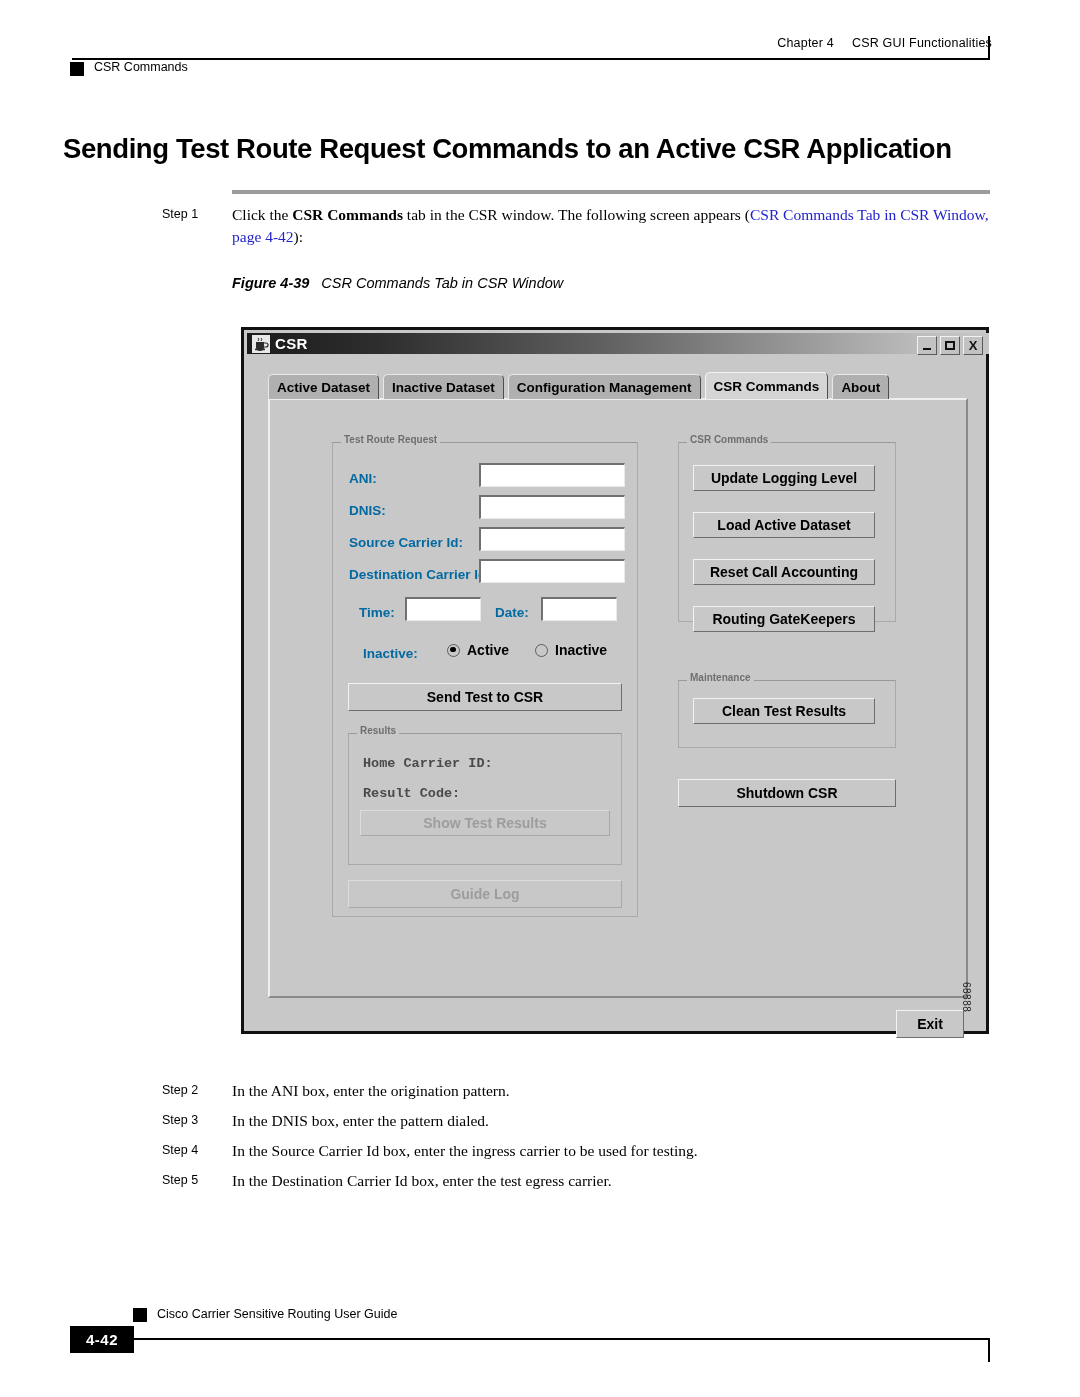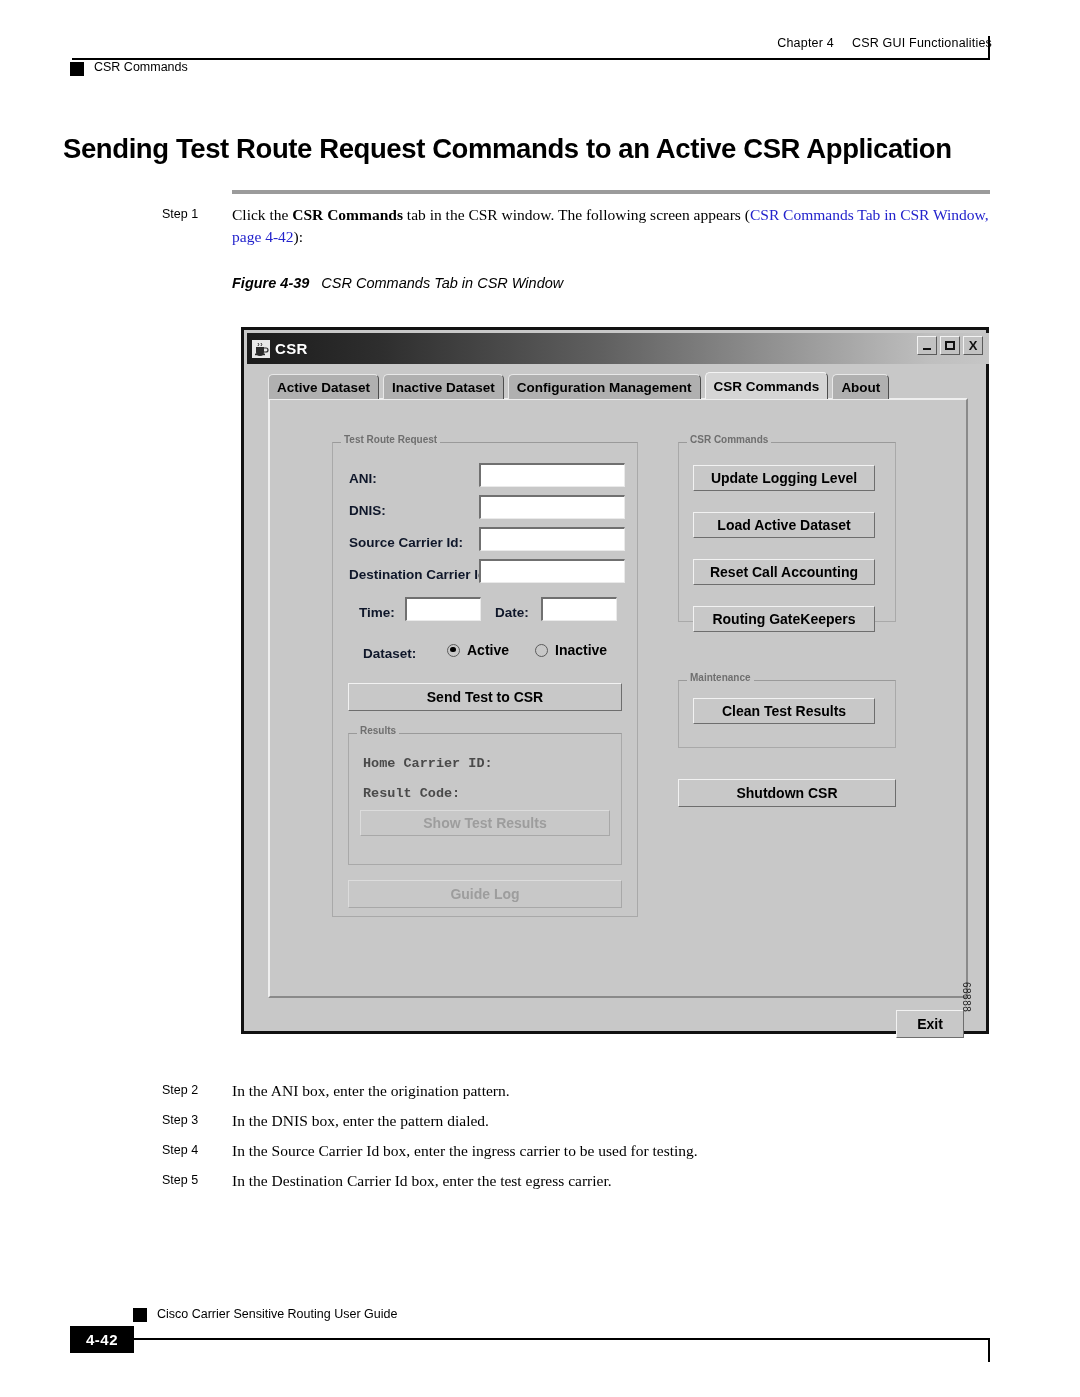--- a/index.html
+++ b/index.html
@@ -111,21 +111,21 @@
     position: absolute;
     left: 241px; top: 327px;
     width: 748px; height: 707px;
     background: #c8c8c8;
     border: 3px solid #111;
     box-sizing: border-box;
   }
   #title-bar {
     position: absolute;
     left: 3px; top: 3px;
-    width: 742px; height: 31px;
+    width: 742px; height: 21px;
     background: linear-gradient(to right, #1b1b1b 0%, #2e2e2e 18%, #606060 48%, #9a9a9a 75%, #bfbfbf 92%, #c6c6c6 100%);
     display: flex;
     align-items: center;
   }
   #app-icon {
     width: 18px; height: 18px;
     margin-left: 5px; margin-right: 5px;
     position: relative;
     flex: none;
   }
@@ -228,21 +228,21 @@
     color: #6f6f6f;
     white-space: nowrap;
   }
 
   
   .form-label {
     position: absolute;
     font-family: "Liberation Sans", sans-serif;
     font-weight: bold;
     font-size: 13.5px;
-    color: #0f172a;
+    color: #0369a1;
     white-space: nowrap;
   }
   .text-field {
     position: absolute;
     background: #ffffff;
     border-top: 2px solid #707070;
     border-left: 2px solid #707070;
     border-right: 1.5px solid #eaeaea;
     border-bottom: 1.5px solid #eaeaea;
     box-sizing: border-box;
@@ -436,21 +436,21 @@
       <span class="text-field" style="left:146px; top:84px; width:146px; height:24px;"></span>
 
       <span class="form-label" style="left:16px; top:124px;">Destination Carrier Id:</span>
       <span class="text-field" style="left:146px; top:116px; width:146px; height:24px;"></span>
 
       <span class="form-label" style="left:26px; top:162px;">Time:</span>
       <span class="text-field" style="left:72px; top:154px; width:76px; height:24px;"></span>
       <span class="form-label" style="left:162px; top:162px;">Date:</span>
       <span class="text-field" style="left:208px; top:154px; width:76px; height:24px;"></span>
 
-      <span class="form-label" style="left:30px; top:203px;">Dataset:</span>
+      <span class="form-label" style="left:30px; top:203px;">Inactive:</span>
       <span class="radio-wrap" style="left:114px; top:199px;">
         <span class="radio-dot on"></span>
         <span class="radio-label">Active</span>
       </span>
       <span class="radio-wrap" style="left:202px; top:199px;">
         <span class="radio-dot"></span>
         <span class="radio-label">Inactive</span>
       </span>
 
       <span class="btn" style="left:15px; top:240px; width:274px; height:28px;">Send Test to CSR</span>

